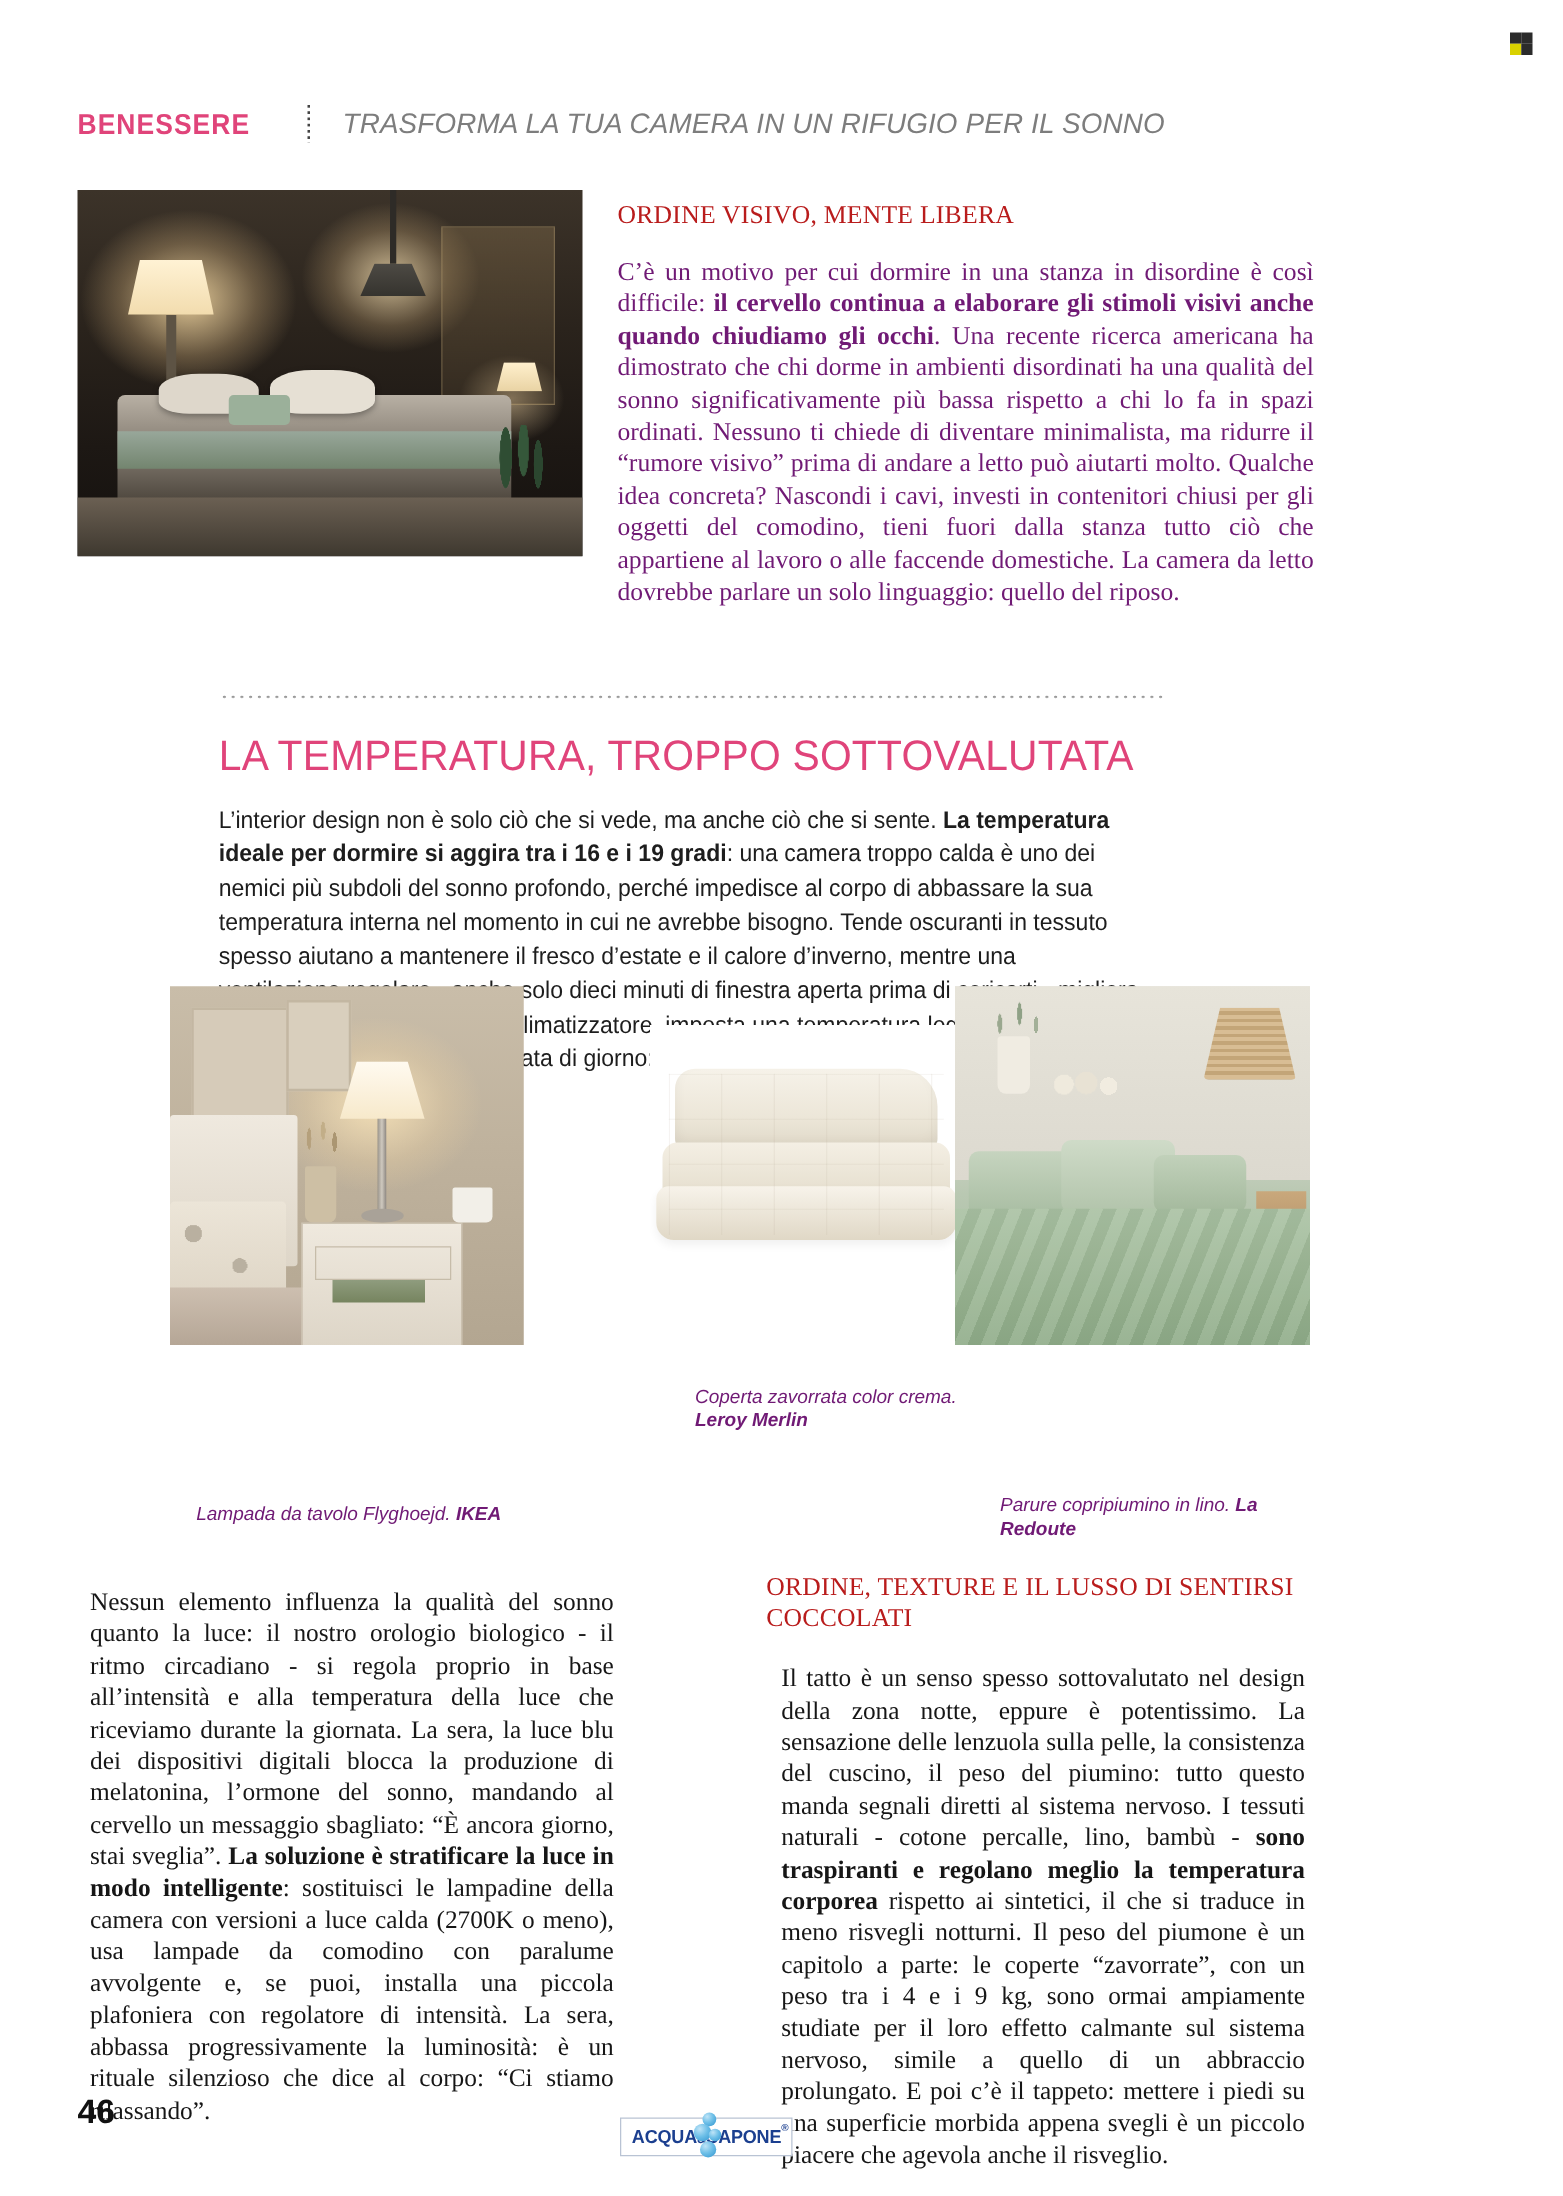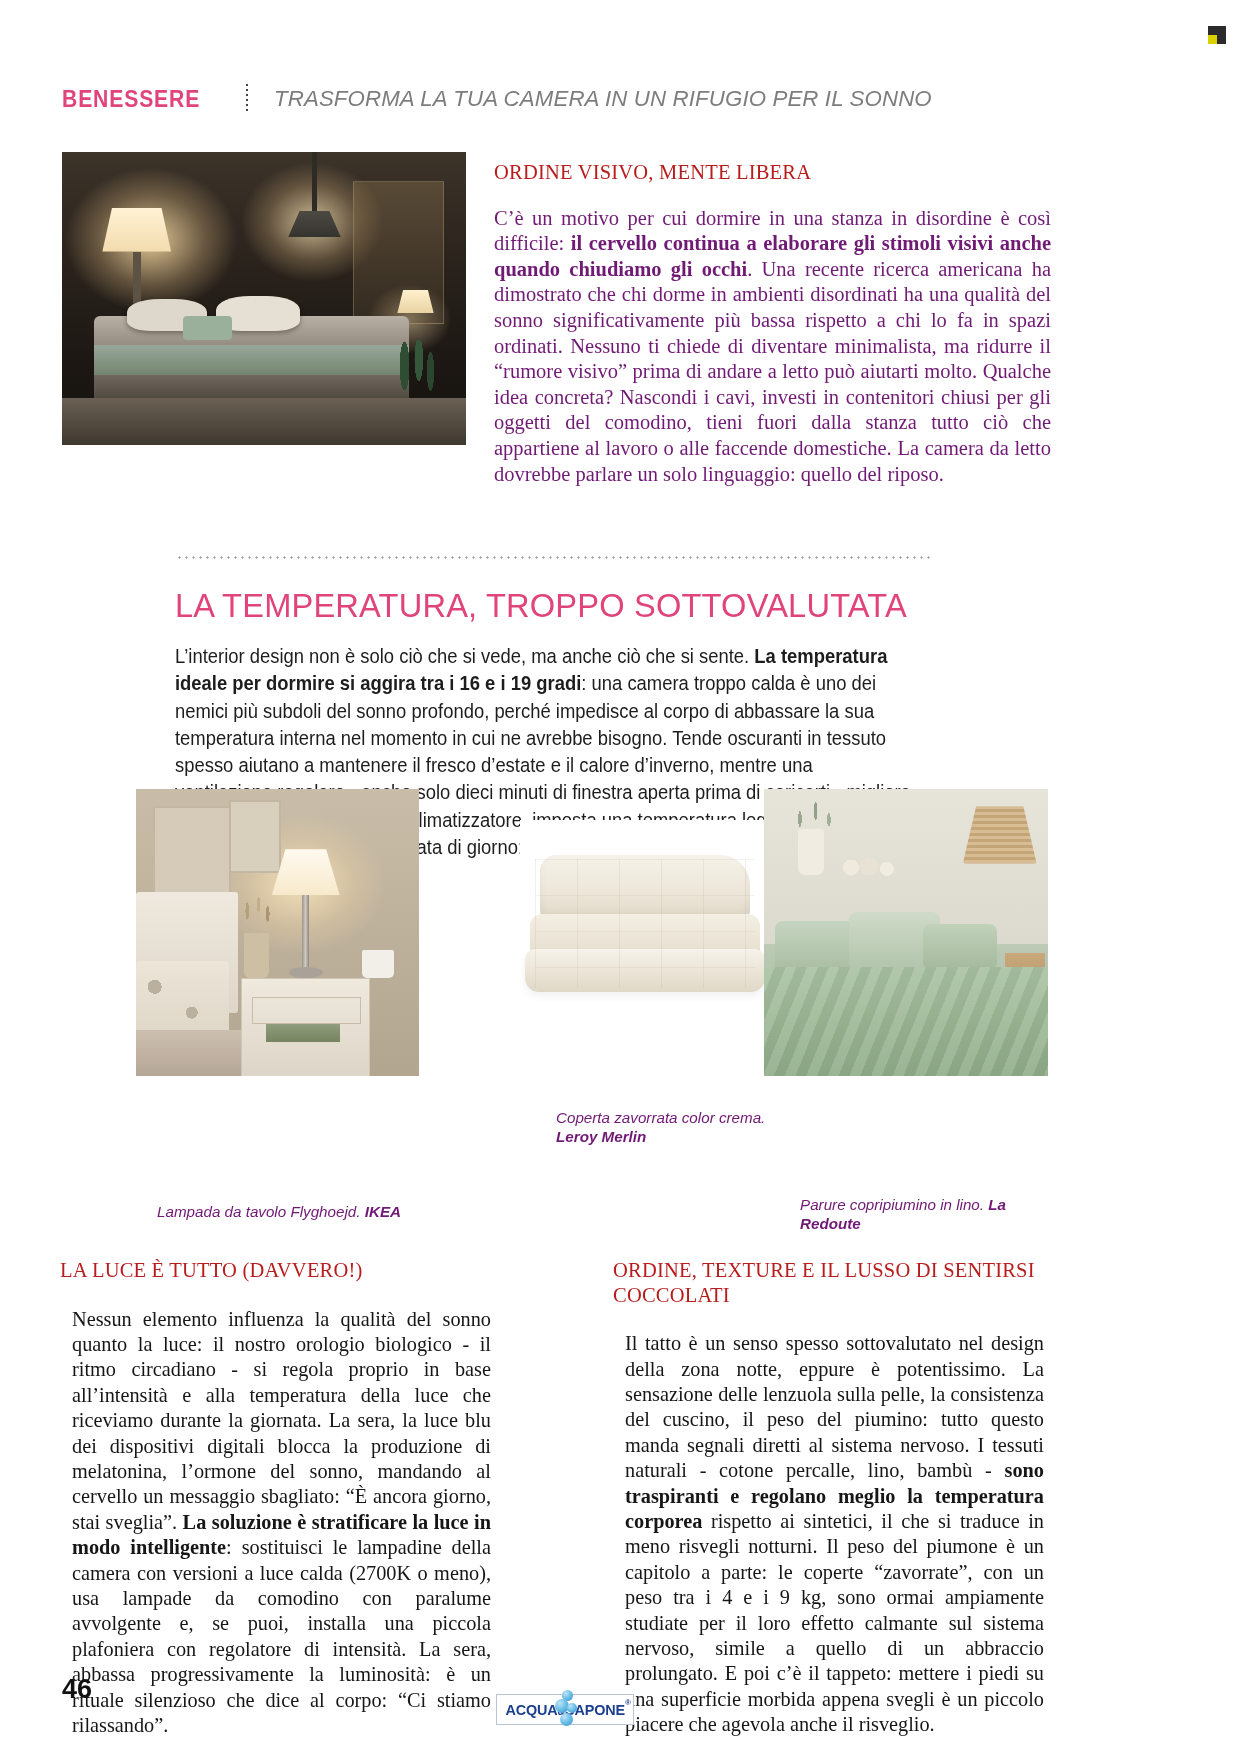--- a/index.html
+++ b/index.html
@@ -537,21 +537,20 @@
     <div class="duvet"></div>
   </div>
 
   <div class="caption" id="caption-blanket"><span>Coperta zavorrata color crema. </span><b>Leroy Merlin</b></div>
 
   <div class="caption" id="caption-lamp"><span>Lampada da tavolo Flyghoejd. </span><b>IKEA</b></div>
 
   <div class="caption" id="caption-bedding"><span>Parure copripiumino in lino. </span><b>La Redoute</b></div>
 
   <div class="col" id="col-left">
-    <h3>LA LUCE È TUTTO (DAVVERO!)</h3>
     <p><span>Nessun elemento influenza la qualità del sonno quanto la luce: il nostro orologio biologico - il ritmo circadiano - si regola proprio in base all’intensità e alla temperatura della luce che riceviamo durante la giornata. La sera, la luce blu dei dispositivi digitali blocca la produzione di melatonina, l’ormone del sonno, mandando al cervello un messaggio sbagliato: “È ancora giorno, stai sveglia”. </span><b>La soluzione è stratificare la luce in modo intelligente</b><span>: sostituisci le lampadine della camera con versioni a luce calda (2700K o meno), usa lampade da comodino con paralume avvolgente e, se puoi, installa una piccola plafoniera con regolatore di intensità. La sera, abbassa progressivamente la luminosità: è un rituale silenzioso che dice al corpo: “Ci stiamo rilassando”.</span></p>
   </div>
 
   <div class="col" id="col-right">
     <h3>ORDINE, TEXTURE E IL LUSSO DI SENTIRSI COCCOLATI</h3>
     <p><span>Il tatto è un senso spesso sottovalutato nel design della zona notte, eppure è potentissimo. La sensazione delle lenzuola sulla pelle, la consistenza del cuscino, il peso del piumino: tutto questo manda segnali diretti al sistema nervoso. I tessuti naturali - cotone percalle, lino, bambù - </span><b>sono traspiranti e regolano meglio la temperatura corporea</b><span> rispetto ai sintetici, il che si traduce in meno risvegli notturni. Il peso del piumone è un capitolo a parte: le coperte “zavorrate”, con un peso tra i 4 e i 9 kg, sono ormai ampiamente studiate per il loro effetto calmante sul sistema nervoso, simile a quello di un abbraccio prolungato. E poi c’è il tappeto: mettere i piedi su una superficie morbida appena svegli è un piccolo piacere che agevola anche il risveglio.</span></p>
   </div>
 
   <div class="folio">46</div>
 

